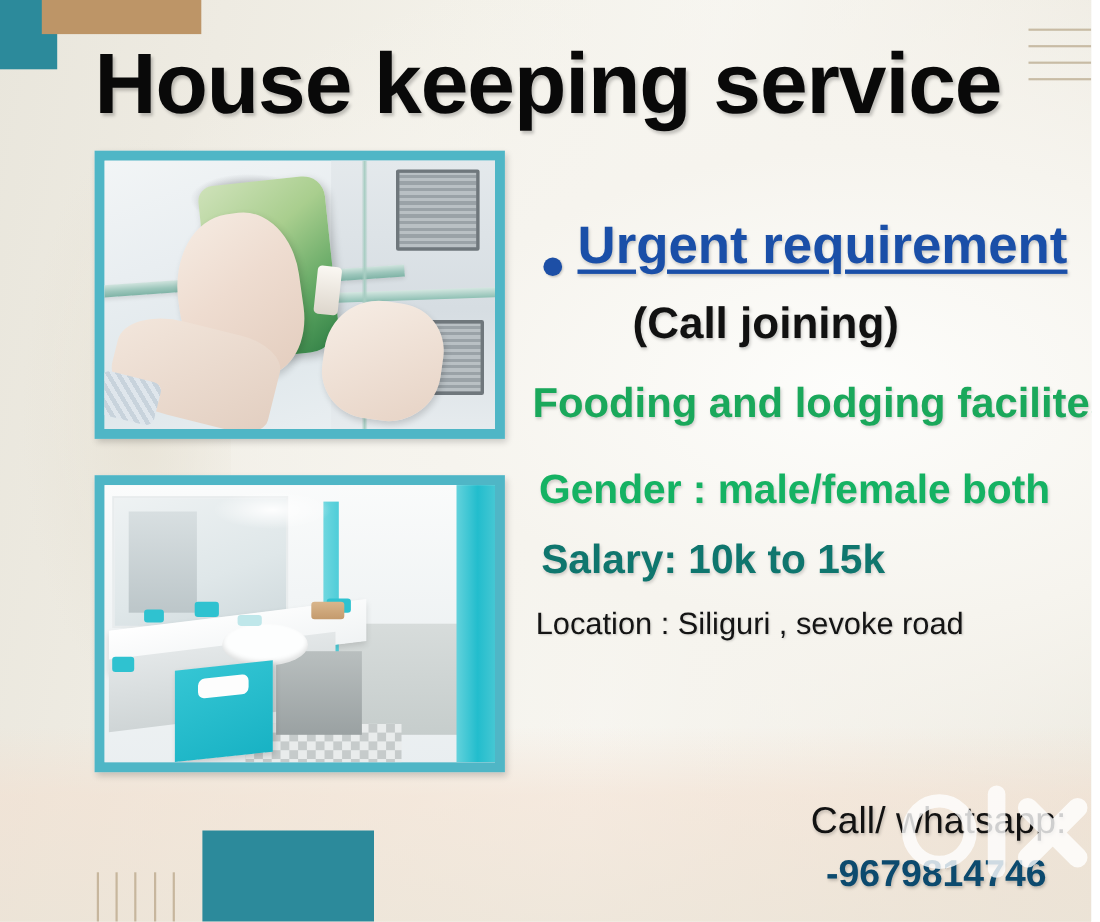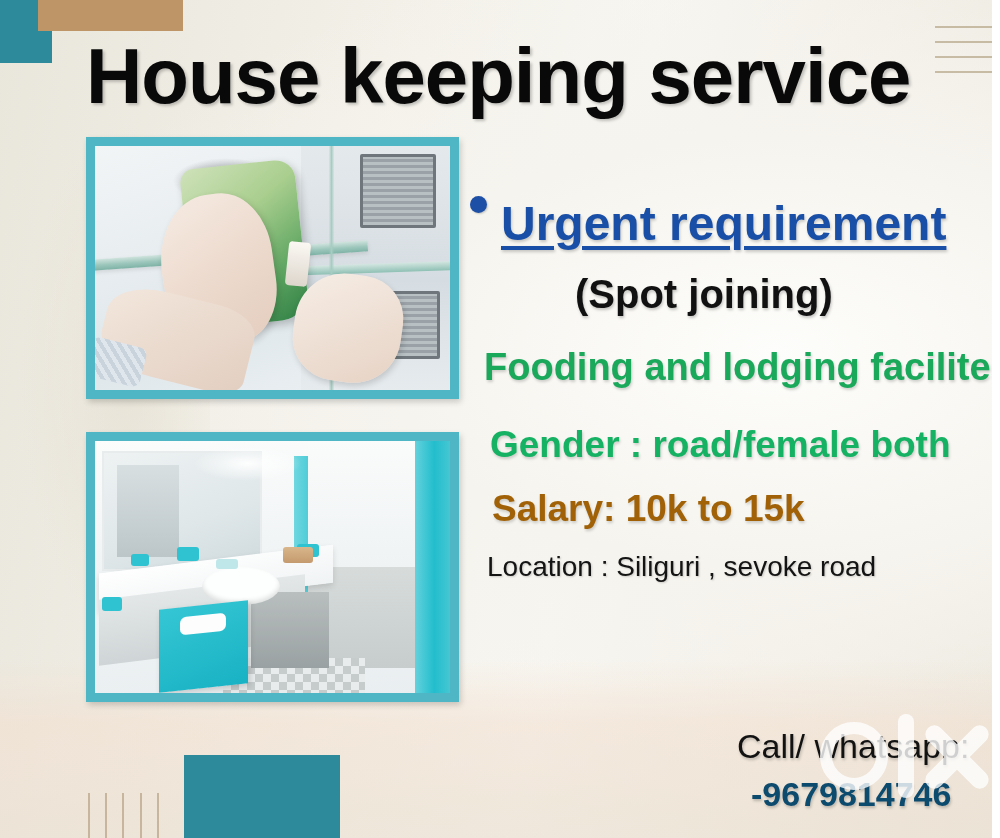--- a/index.html
+++ b/index.html
@@ -137,35 +137,35 @@
   .p2-acc.d{left:2%;top:62%;width:20px;height:14px;}
   .p2-basket{position:absolute;left:53%;top:42%;width:30px;height:16px;
       background:linear-gradient(180deg,#d9b68c,#c49a6d);border-radius:3px;}
   .p2-floor{position:absolute;left:36%;bottom:0;width:40%;height:14%;
       background:repeating-conic-gradient(#e9ecec 0% 25%,#c6cbcb 0% 50%) 0 0/16px 16px;}
   .p2-light{position:absolute;left:28%;top:2%;width:30%;height:14%;
       background:radial-gradient(closest-side,rgba(255,255,255,.95),rgba(255,255,255,0));}
 
   
   .txt{position:absolute;white-space:nowrap;}
-  .bullet-row{position:absolute;left:470px;top:196px;display:flex;align-items:flex-start;gap:14px;}
+  .bullet-row{position:absolute;left:494px;top:196px;display:flex;align-items:flex-end;gap:14px;}
   .bullet-dot{width:17px;height:17px;border-radius:50%;background:#1d4fa6;
       box-shadow:1px 1px 2px rgba(0,0,0,.2);}
   .urgent{
       font-size:48px;font-weight:bold;color:#1a4fa8;
       text-decoration:underline;text-underline-offset:6px;
       text-decoration-thickness:4px;
       text-shadow:1px 2px 3px rgba(0,0,0,.20);}
   .spot{left:575px;top:272px;font-size:40px;font-weight:bold;color:#111;
       text-shadow:1px 2px 3px rgba(0,0,0,.22);}
   .food{left:484px;top:346px;font-size:38px;font-weight:bold;color:#1aa85b;
       text-shadow:1px 2px 3px rgba(0,0,0,.18);}
   .gender{left:490px;top:424px;font-size:37px;font-weight:bold;color:#15b263;
       text-shadow:1px 2px 3px rgba(0,0,0,.18);}
-  .salary{left:492px;top:488px;font-size:37px;font-weight:bold;color:#a16207;
+  .salary{left:492px;top:488px;font-size:37px;font-weight:bold;color:#0f766e;
       text-shadow:1px 2px 3px rgba(0,0,0,.18);}
   .location{left:487px;top:551px;font-size:28px;font-weight:normal;color:#141414;
       text-shadow:1px 1px 2px rgba(0,0,0,.18);}
   .call1{left:737px;top:727px;font-size:34px;font-weight:normal;color:#121212;
       text-shadow:1px 2px 3px rgba(0,0,0,.22);}
   .call2{left:751px;top:775px;font-size:34px;font-weight:bold;color:#0c4a6e;
       text-shadow:1px 2px 3px rgba(0,0,0,.22);}
 
   
   .olx{position:absolute;left:820px;top:706px;width:175px;height:100px;opacity:.80;}
@@ -253,25 +253,25 @@
       <div class="p2-towel"></div>
       <div class="p2-towel-roll"></div>
     </div>
   </div>
 
   <div class="bullet-row">
     <span class="bullet-dot"></span>
     <span class="urgent">Urgent requirement</span>
   </div>
 
-  <div class="txt spot">(Spot joining)</div>
+  <div class="txt spot">(Call joining)</div>
 
   <div class="txt food">Fooding and lodging facilites</div>
 
-  <div class="txt gender">Gender : road/female both</div>
+  <div class="txt gender">Gender : male/female both</div>
 
   <div class="txt salary">Salary: 10k to 15k</div>
 
   <div class="txt location">Location : Siliguri , sevoke road</div>
 
   <div class="txt call1">Call/ whatsapp:</div>
 
   <div class="txt call2">-9679814746</div>
 
   <div class="olx">

